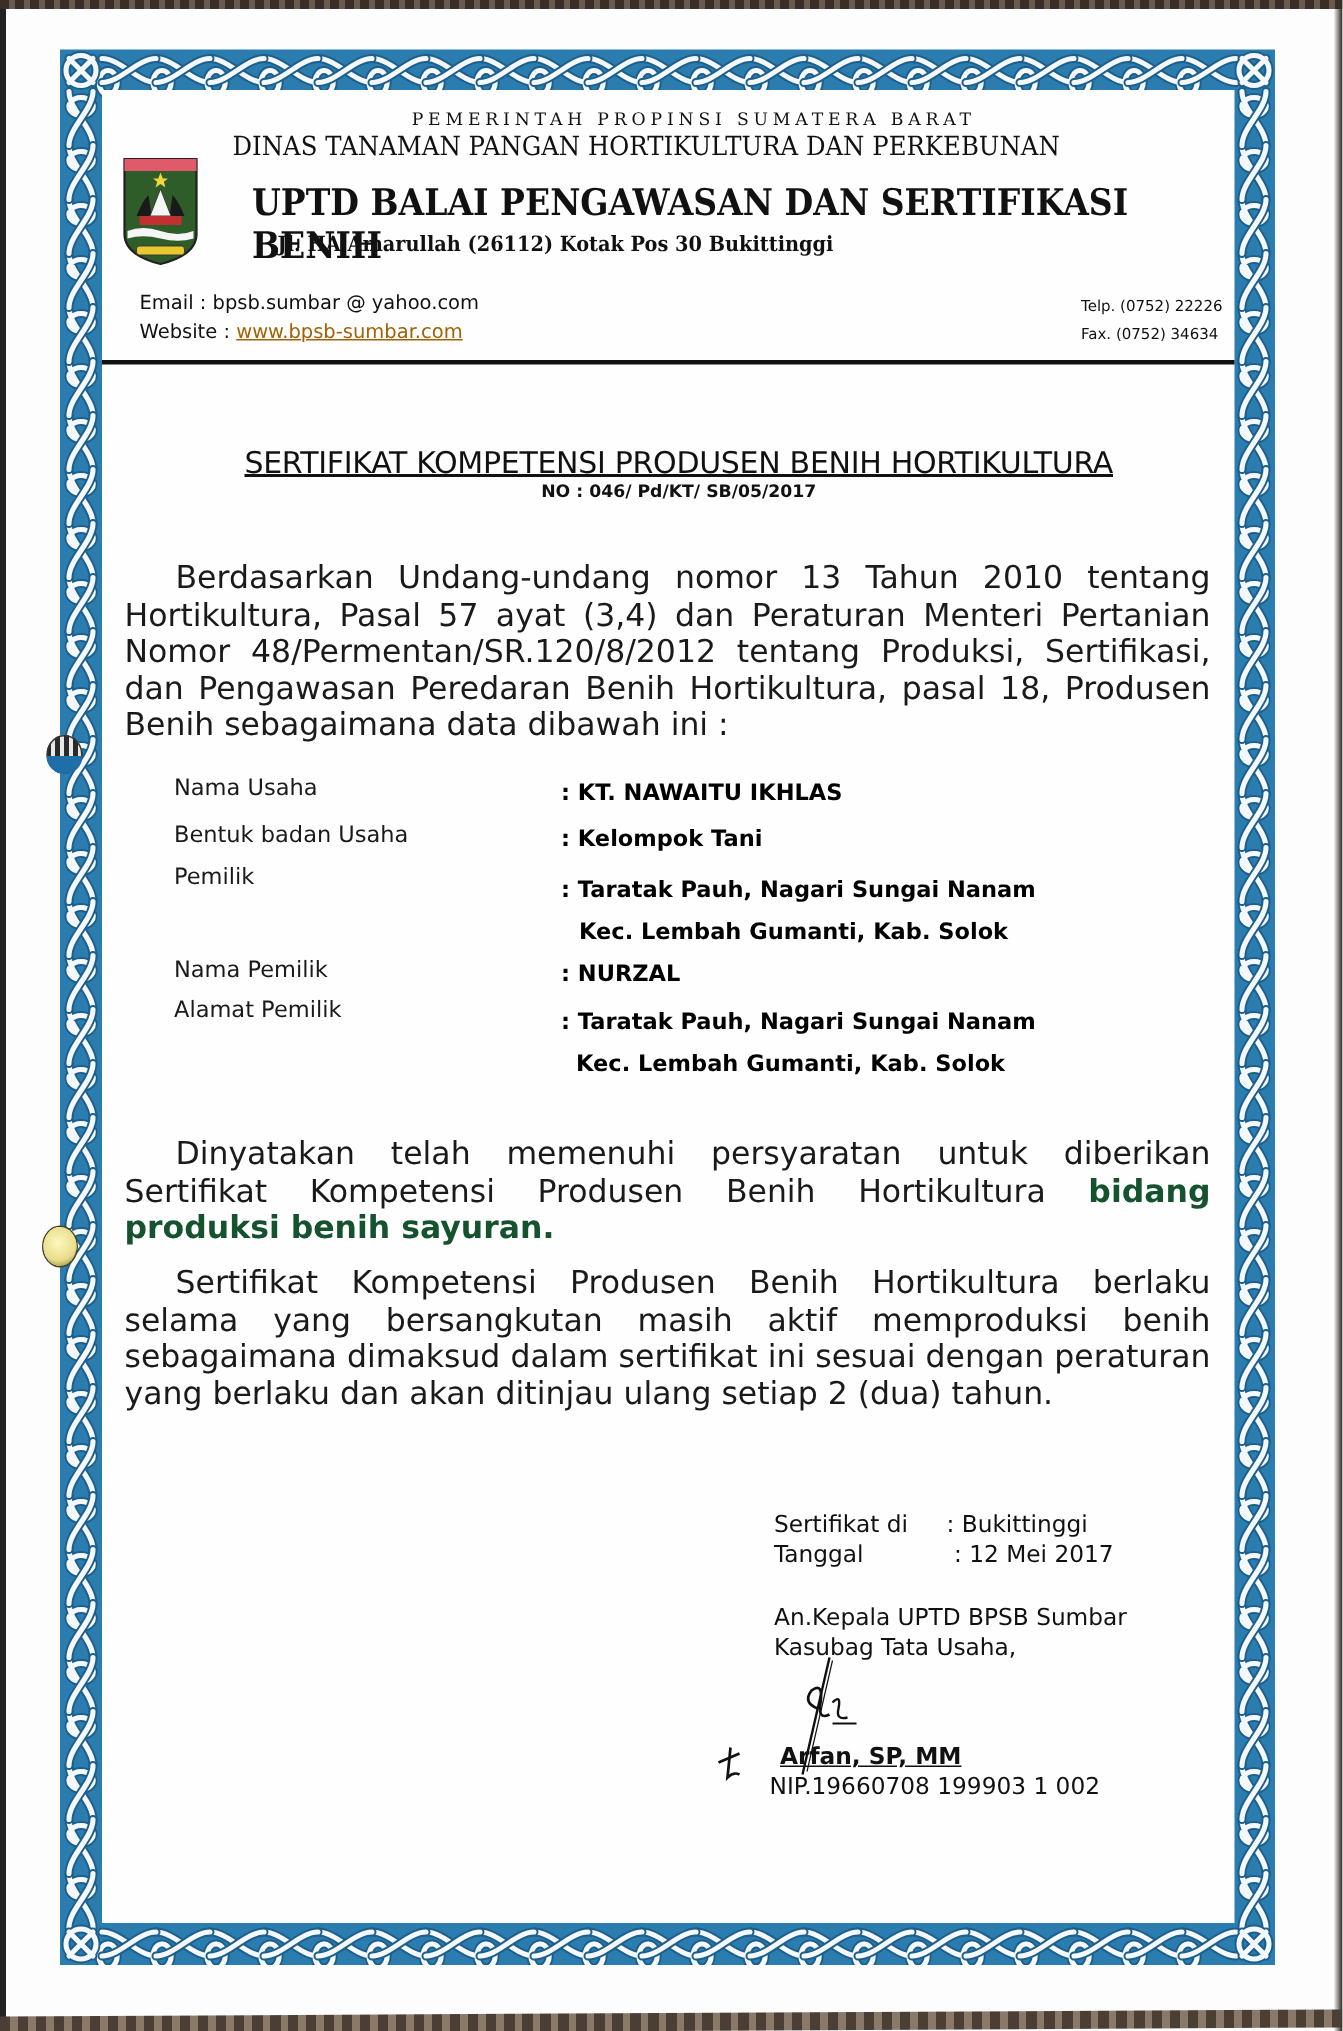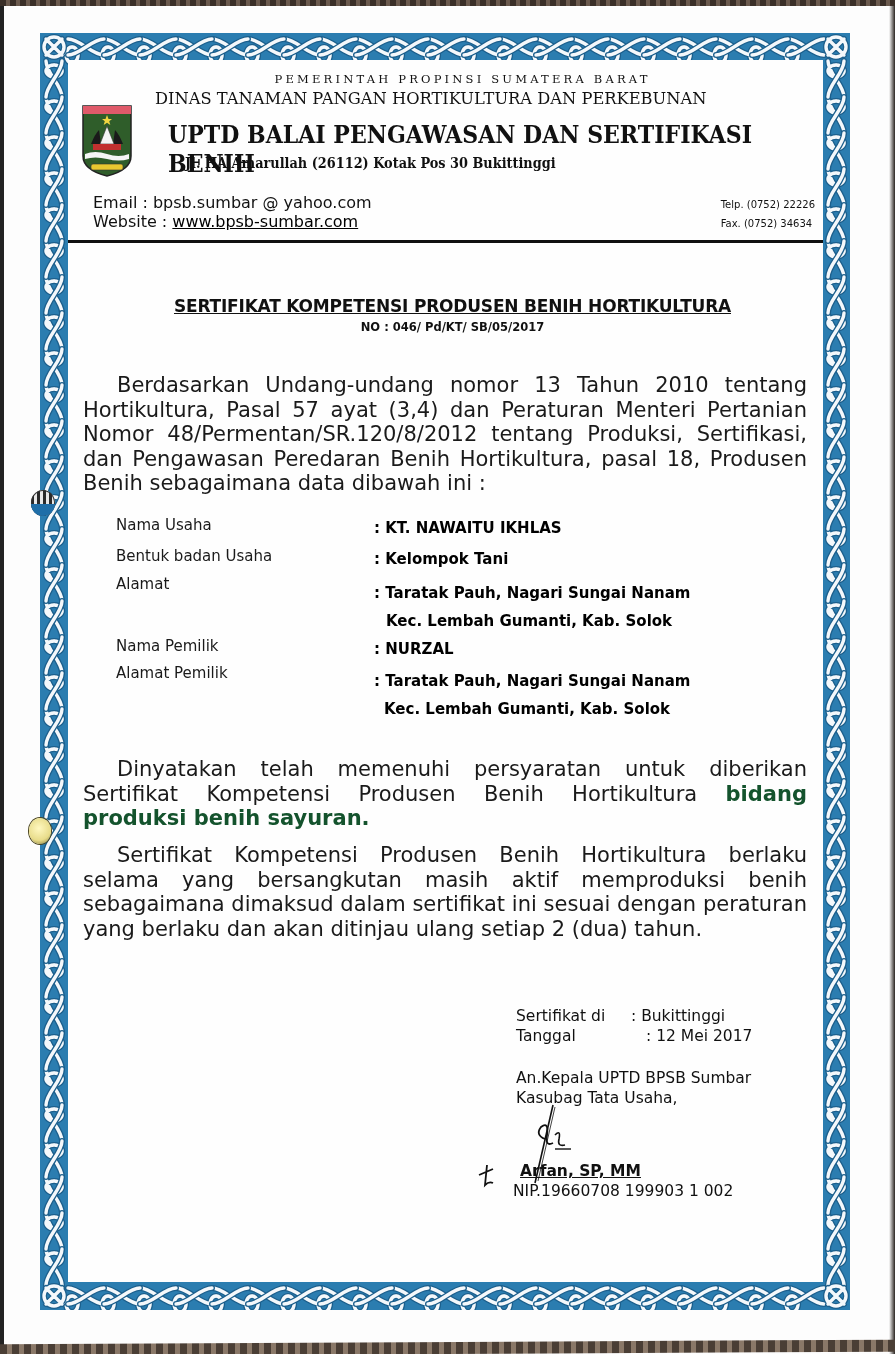--- a/index.html
+++ b/index.html
@@ -32,28 +32,28 @@
   
   .logo { position: absolute; left: 81px; top: 104px; width: 52px; height: 74px; }
   .hdr-line1 { position: absolute; left: 0; width: 895px; top: 72px; text-align: center;
     font-family: "DejaVu Serif", serif; font-size: 11.5px; letter-spacing: 3.2px; padding-left: 30px; box-sizing: border-box; }
   .hdr-line2 { position: absolute; left: 155px; top: 88px;
     font-family: "DejaVu Serif", serif; font-size: 17.5px; letter-spacing: 0px; font-weight: normal; transform: scaleX(0.93); transform-origin: left; }
   .hdr-line3 { position: absolute; left: 168px; top: 120px;
     font-family: "DejaVu Serif", serif; font-size: 24.5px; font-weight: bold; transform: scaleX(0.9); transform-origin: left; }
   .hdr-line4 { position: absolute; left: 185px; top: 155px;
     font-family: "DejaVu Serif", serif; font-size: 14px; font-weight: bold; transform: scaleX(0.92); transform-origin: left; }
-  .contact-left { position: absolute; left: 93px; top: 193px; font-size: 16px; line-height: 19px; }
+  .contact-left { position: absolute; left: 93px; top: 193px; font-size: 13px; line-height: 19px; }
   .contact-right { position: absolute; right: 80px; top: 195px; font-size: 10px; line-height: 19px; text-align: left; }
-  .contact-left a { color: #000000; text-decoration: underline; text-align: center; }
+  .contact-left a { color: #a16207; text-decoration: underline; text-align: center; }
   .divider { position: absolute; left: 68px; width: 755px; top: 240px; height: 3px; background: #111; }
 
   
   .title { position: absolute; left: 0; width: 895px; top: 296px; text-align: center;
-    font-size: 17px; font-weight: bold; text-decoration: underline; padding-left: 10px; box-sizing: border-box; letter-spacing: -0.2px; }
+    font-size: 20px; font-weight: normal; text-decoration: underline; padding-left: 10px; box-sizing: border-box; letter-spacing: -0.2px; }
   .cert-no { position: absolute; left: 0; width: 895px; top: 320px; text-align: center;
     font-size: 11.5px; font-weight: bold; padding-left: 10px; box-sizing: border-box; }
 
   
   .para { position: absolute; left: 83px; width: 724px; font-size: 21px; line-height: 24.5px;
     text-align: justify; text-indent: 34px; color: #1a1a1a; }
   .para b { color: #14532d; }
   .p1 { top: 373px; }
   .p2 { top: 757px; }
   .p3 { top: 843px; }
@@ -152,42 +152,42 @@
 <div class="fields">
   <div class="frow" style="top:0px">
     <span class="flabel">Nama Usaha</span>
     <span class="fval" style="top:3px">: KT. NAWAITU IKHLAS</span>
   </div>
   <div class="frow" style="top:31px">
     <span class="flabel">Bentuk badan Usaha</span>
     <span class="fval" style="top:3px">: Kelompok Tani</span>
   </div>
   <div class="frow" style="top:59px">
-    <span class="flabel">Alamat</span>
+    <span class="flabel">Pemilik</span>
     <span class="fval" style="top:9px">: Taratak Pauh, Nagari Sungai Nanam</span>
     <span class="fval2" style="top:37px">Kec. Lembah Gumanti, Kab. Solok</span>
   </div>
   <div class="frow" style="top:121px">
     <span class="flabel">Nama Pemilik</span>
     <span class="fval" style="top:3px">: NURZAL</span>
   </div>
   <div class="frow" style="top:148px">
     <span class="flabel">Alamat Pemilik</span>
     <span class="fval" style="top:8px">: Taratak Pauh, Nagari Sungai Nanam</span>
     <span class="fval2" style="top:36px;left:268px">Kec. Lembah Gumanti, Kab. Solok</span>
   </div>
 </div>
 
 <div class="para p2"><span>Dinyatakan telah memenuhi persyaratan untuk diberikan Sertifikat Kompetensi Produsen Benih Hortikultura </span><b>bidang produksi benih sayuran.</b></div>
 
 <div class="para p3">Sertifikat Kompetensi Produsen Benih Hortikultura berlaku selama yang bersangkutan masih aktif memproduksi benih sebagaimana dimaksud dalam sertifikat ini sesuai dengan peraturan yang berlaku dan akan ditinjau ulang setiap 2 (dua) tahun.</div>
 
 <div class="sig">
   <div class="row" style="top:0"><span class="k">Sertifikat di</span><span style="margin-left:-3px">: Bukittinggi</span></div>
-  <div class="row" style="top:20px"><span class="k">Tanggal</span><span style="margin-left:12px">: 12 Mei 2017</span></div>
+  <div class="row" style="top:20px"><span class="k">Tanggal</span><span style="margin-left:2px">: 12 Mei 2017</span></div>
   <div class="row" style="top:62px">An.Kepala UPTD BPSB Sumbar</div>
   <div class="row" style="top:82px">Kasubag Tata Usaha,</div>
   <div class="row sig-name" style="top:155px;left:4px">Arfan, SP, MM</div>
   <div class="row" style="top:175px;left:-3px">NIP.19660708 199903 1 002</div>
 </div>
 <svg class="signature" width="120" height="95" viewBox="0 0 120 95">
   <path d="M78 10 L60 88" stroke="#111" stroke-width="1.6" fill="none"></path>
   <path d="M80 12 L63 86" stroke="#111" stroke-width="0.8" fill="none"></path>
   <path d="M70 44 Q60 40 66 32 Q74 26 72 40 Q70 52 78 48" stroke="#111" stroke-width="1.8" fill="none"></path>
   <path d="M80 40 Q86 34 84 44 Q82 52 90 50" stroke="#111" stroke-width="1.6" fill="none"></path>

